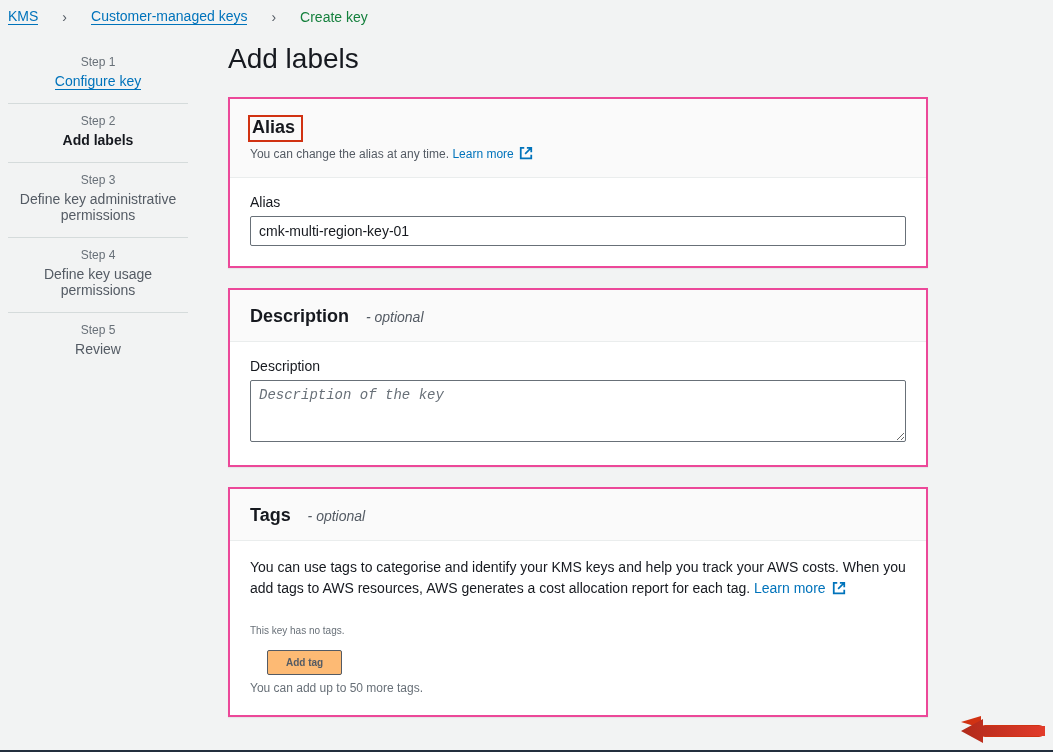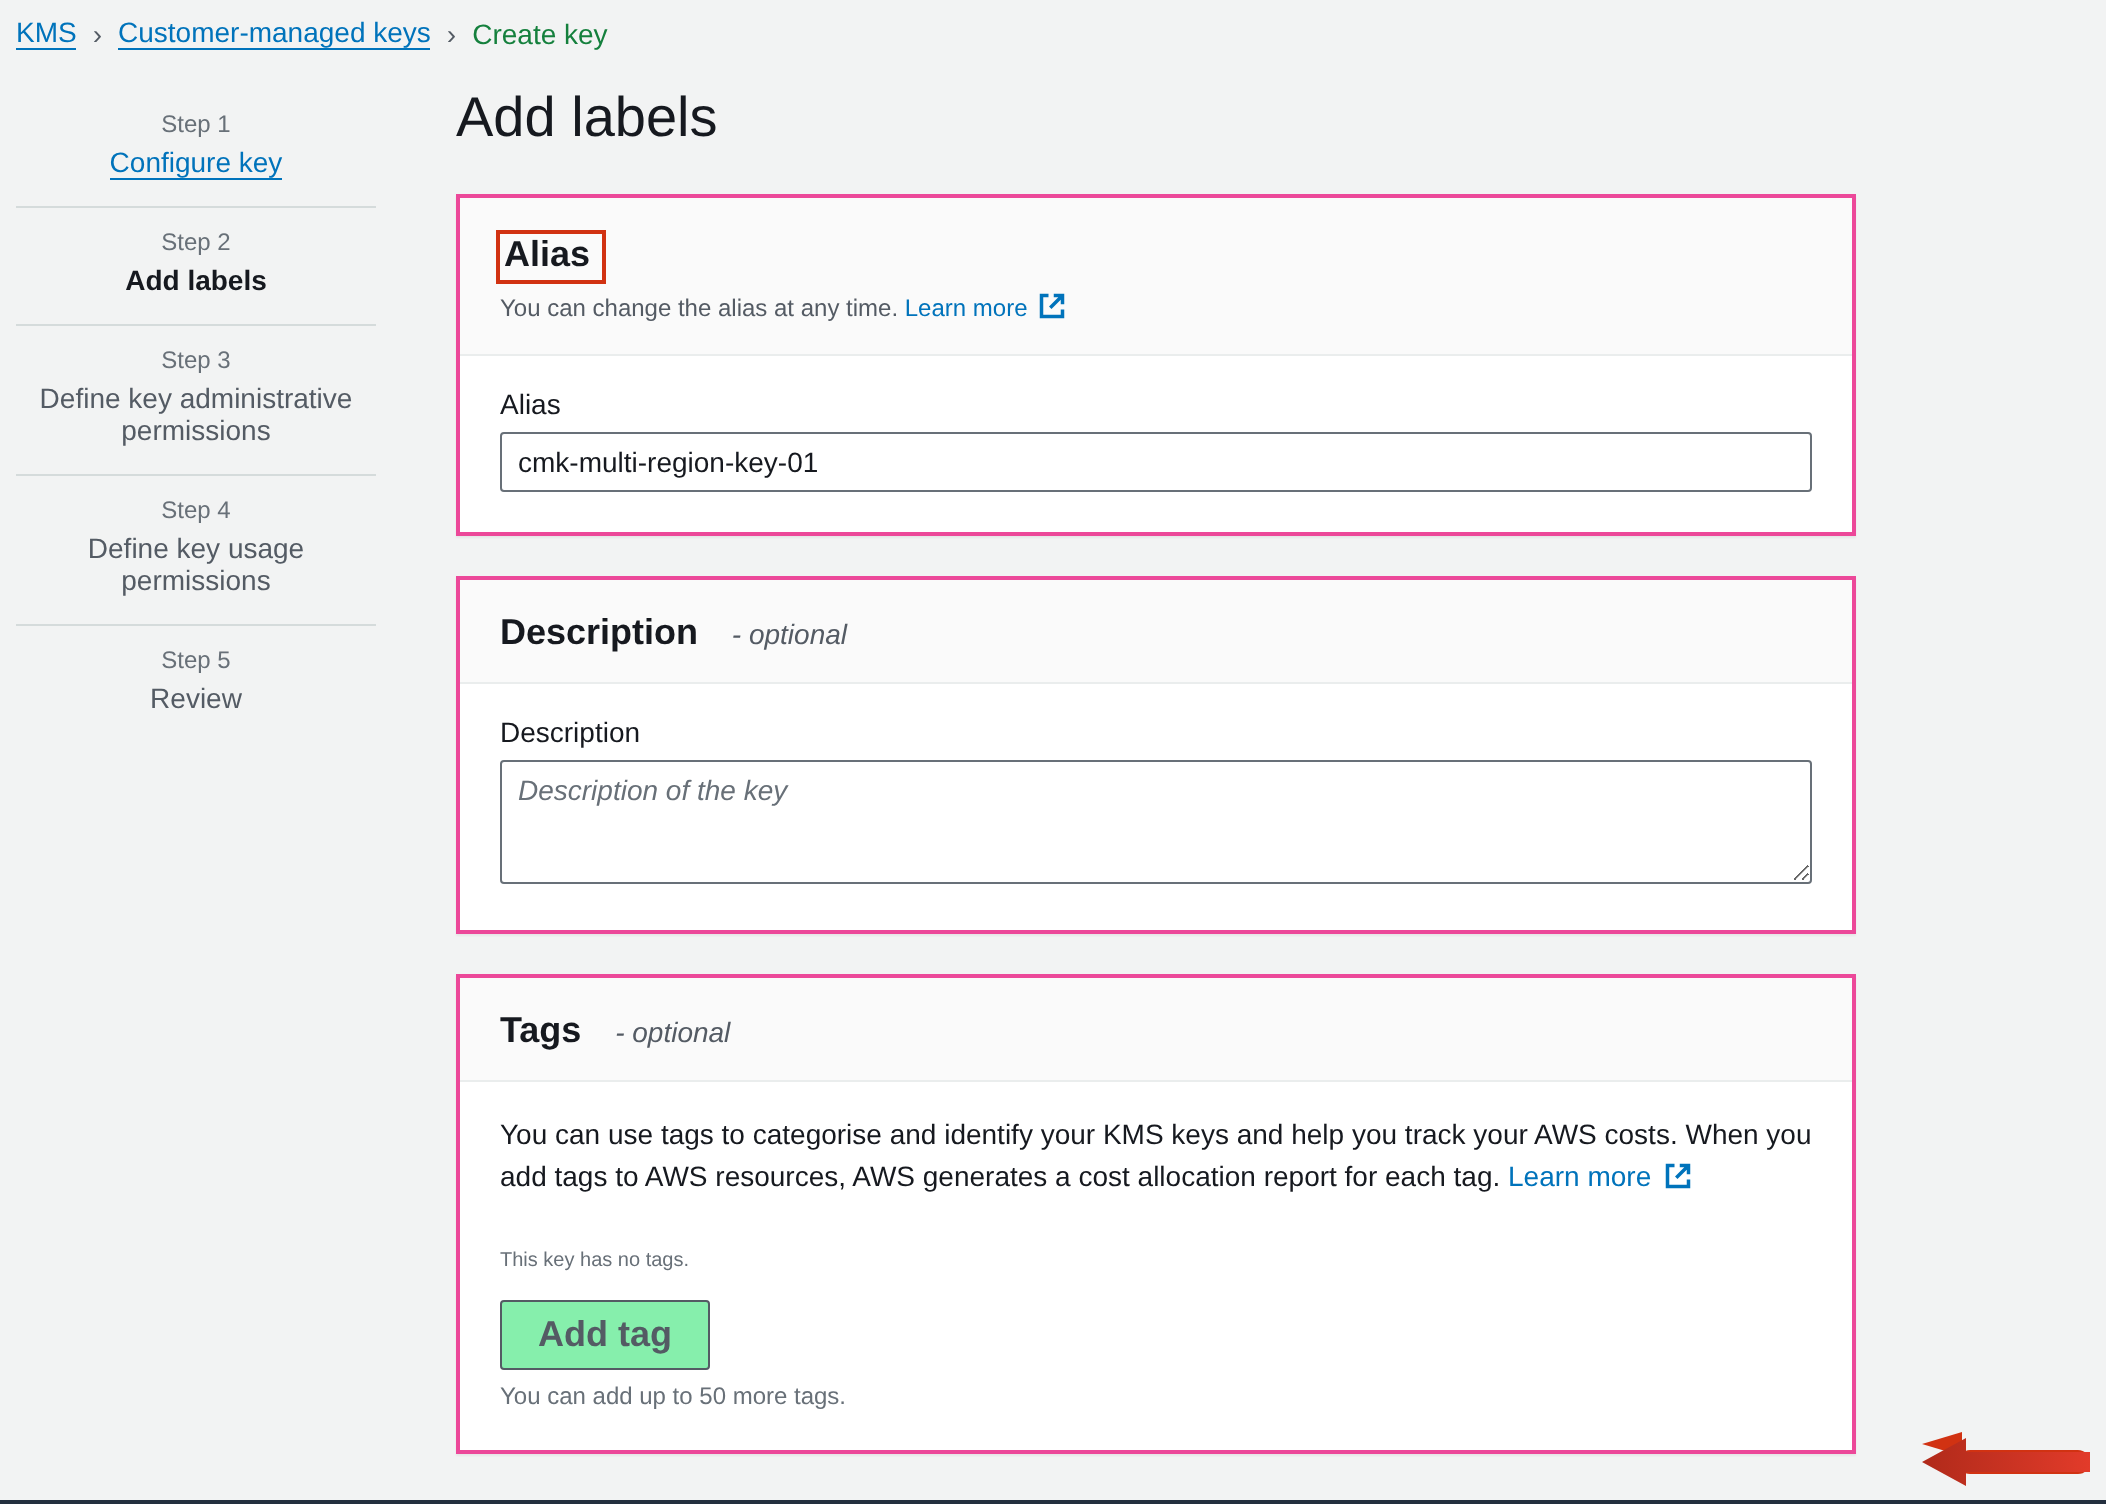--- a/index.html
+++ b/index.html
@@ -13,21 +13,21 @@
     overflow: hidden;
     position: relative;
   }
 
   
   .breadcrumb {
     padding: 8px 8px 10px 8px;
     font-size: 14px;
     display: flex;
     align-items: center;
-    gap: 8px;
+    gap: 24px;
   }
   .breadcrumb a { color: #0073bb; text-decoration: none; border-bottom: 1px solid #0073bb; }
   .breadcrumb .sep { color: #545b64; }
   .breadcrumb .current { color: #15803d; }
 
   
   .container {
     display: flex;
     padding: 0 8px;
     gap: 40px;
@@ -112,39 +112,40 @@
   }
   textarea.aws-textarea {
     width: 100%;
     min-height: 62px;
     padding: 6px 8px;
     font-size: 14px;
     border: 1px solid #687078;
     border-radius: 2px;
     color: #16191f;
     resize: vertical;
-    font-family: Liberation Sans, sans-serif;
+    font-family: Liberation Mono, monospace;
   }
   textarea.aws-textarea::placeholder { font-style: italic; color: #687078; }
 
   .body-text { font-size: 14px; color: #16191f; line-height: 1.5; margin-bottom: 24px; }
   .body-text a { color: #0073bb; text-decoration: none; }
   .muted { color: #687078; font-size: 10px; margin-bottom: 14px; }
   .hint { color: #687078; font-size: 12px; margin-top: 6px; }
 
   .btn {
     display: inline-block;
     padding: 6px 18px;
-    font-size: 18px;
+    font-size: 10px;
     font-weight: 700;
     border-radius: 2px;
     cursor: pointer;
-    background: #86efac;
+    background: #fdba74;
     border: 1px solid #545b64;
     color: #545b64;
+    margin-left: 17px;
   }
 
   
   .footer-actions {
     display: flex;
     justify-content: flex-end;
     align-items: center;
     gap: 10px;
     padding: 14px 0 10px 0;
     max-width: 700px;

